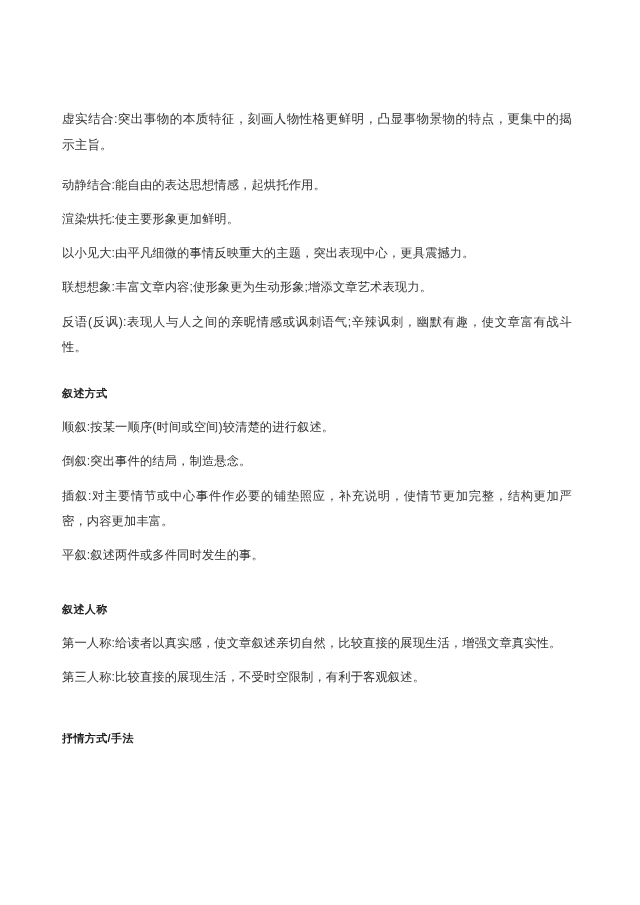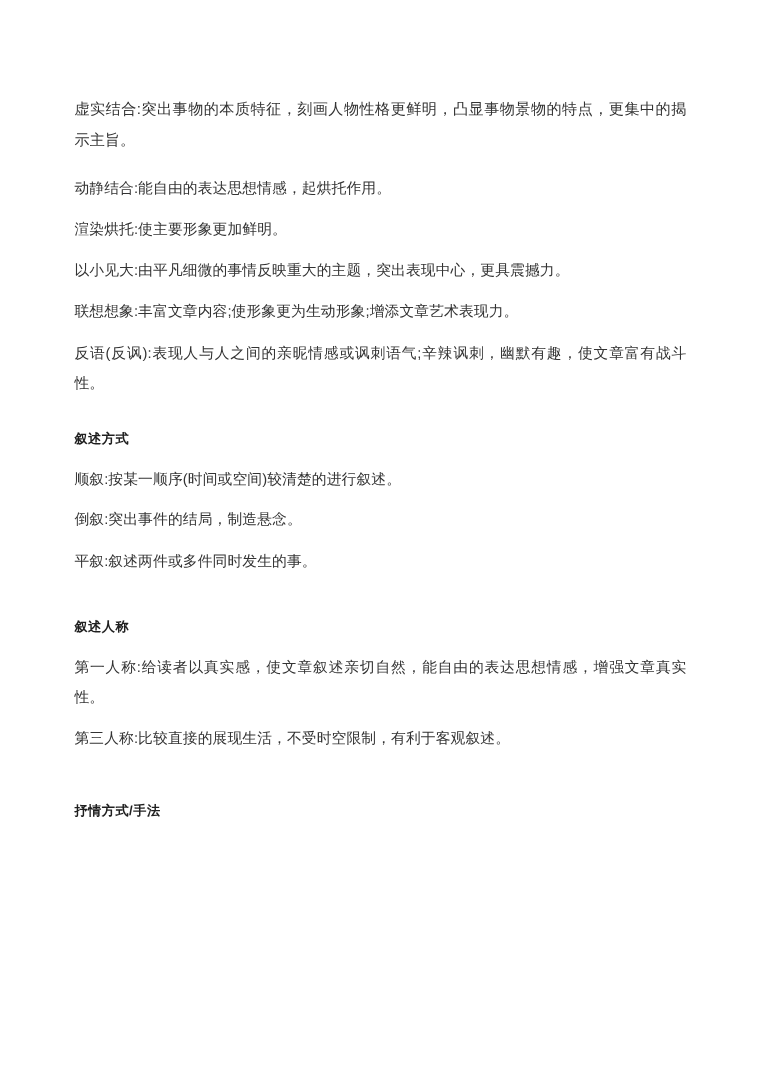--- a/index.html
+++ b/index.html
@@ -13,20 +13,21 @@
     font-family: "Liberation Sans", sans-serif;
     color: #2b2b2b;
     overflow: hidden;
   }
   .page {
     box-sizing: border-box;
     width: 640px;
     height: 648px;
     padding: 78px 68px 0 62px;
     background: #ffffff;
+    margin-top: 28px;
   }
   .para {
     font-size: 12.3px;
     line-height: 2.05;
     color: #333333;
     margin: 0 0 13px 0;
     text-align: justify;
     letter-spacing: 0.1px;
   }
   .para.tight {
@@ -65,26 +66,27 @@
     <p class="para tight">渲染烘托:使主要形象更加鲜明。</p>
     <p class="para tight">以小见大:由平凡细微的事情反映重大的主题，突出表现中心，更具震撼力。</p>
     <p class="para tight">联想想象:丰富文章内容;使形象更为生动形象;增添文章艺术表现力。</p>
     <p class="para">反语(反讽):表现人与人之间的亲昵情感或讽刺语气;辛辣讽刺，幽默有趣，使文章富有战斗性。</p>
   </div>
 
   <div class="blk">
     <h2 class="section">叙述方式</h2>
     <p class="para tight">顺叙:按某一顺序(时间或空间)较清楚的进行叙述。</p>
     <p class="para tight">倒叙:突出事件的结局，制造悬念。</p>
+    <p class="para tight">插叙:对主要情节或中心事件作必要的铺垫照应，补充说明，使情节更加完整，结构更加严密，内容更加丰富。</p>
     <p class="para">平叙:叙述两件或多件同时发生的事。</p>
   </div>
 
   <div class="blk">
     <h2 class="section spaced-top">叙述人称</h2>
-    <p class="para tight">第一人称:给读者以真实感，使文章叙述亲切自然，能自由的表达思想情感，增强文章真实性。</p>
+    <p class="para tight">第一人称:给读者以真实感，使文章叙述亲切自然，比较直接的展现生活，增强文章真实性。</p>
     <p class="para">第三人称:比较直接的展现生活，不受时空限制，有利于客观叙述。</p>
   </div>
 
   <div class="blk">
     <h2 class="section last">抒情方式/手法</h2>
   </div>
 
 </div>
 
 </body></html>

